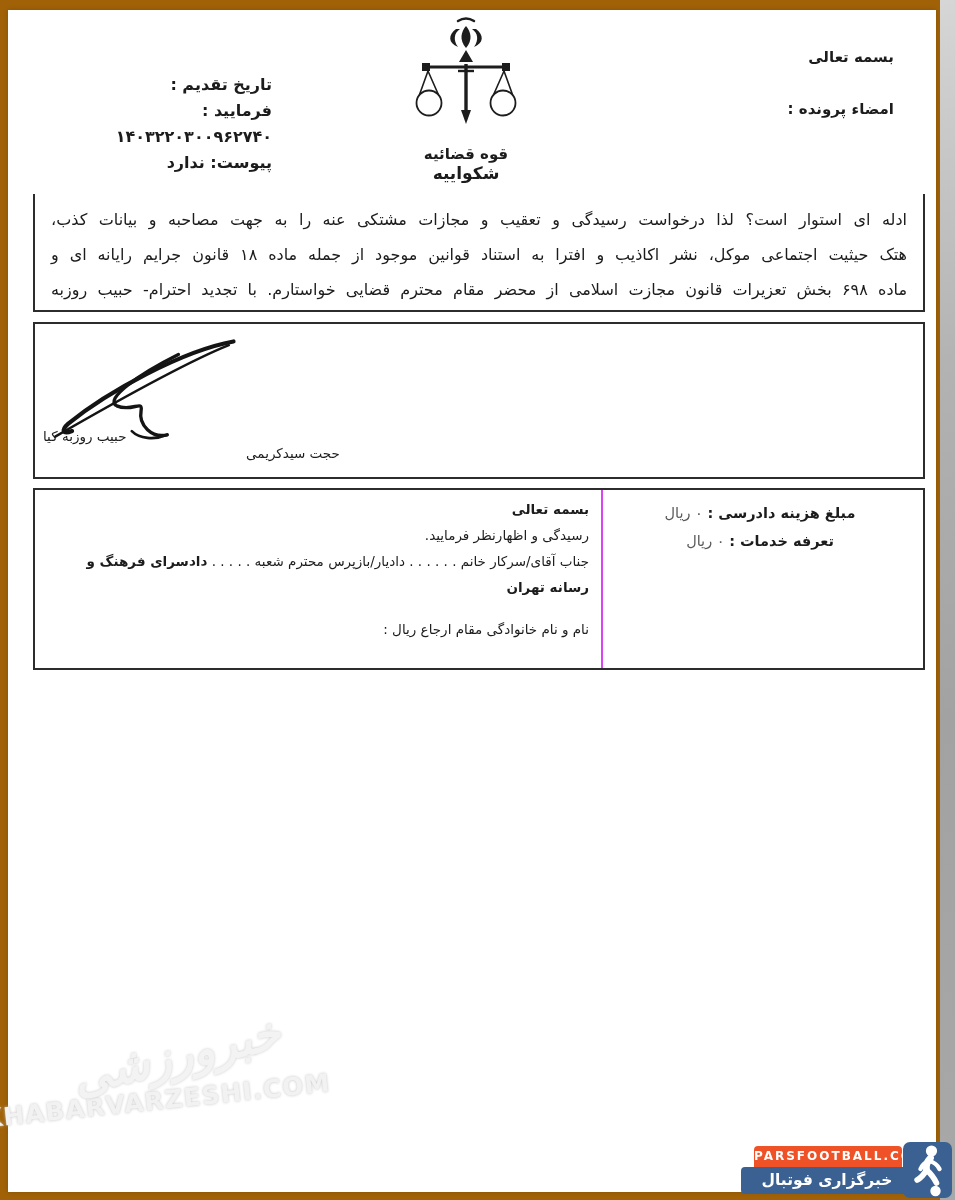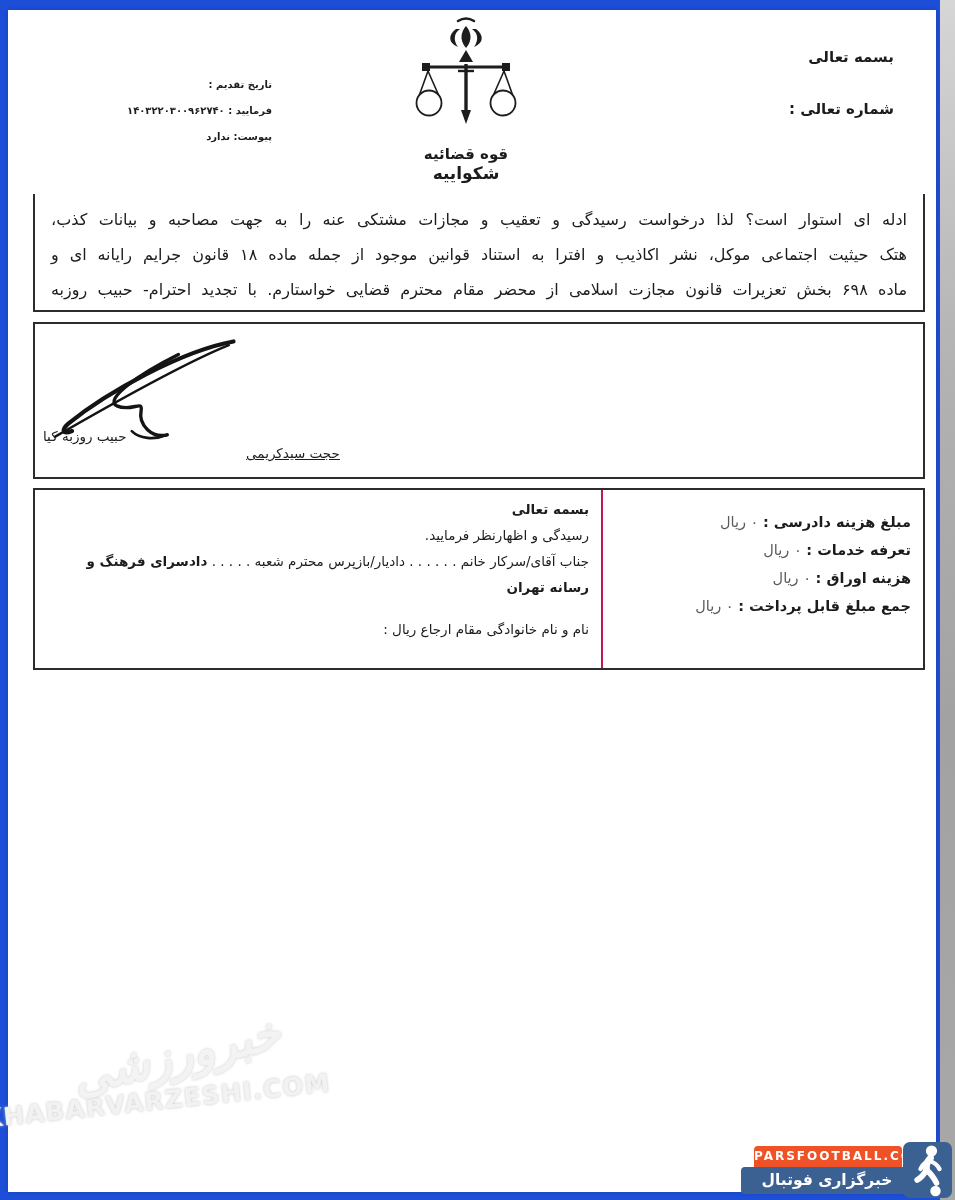--- a/index.html
+++ b/index.html
@@ -1,46 +1,46 @@
 <!DOCTYPE html>
 <html lang="fa"><head>
 <meta charset="utf-8">
 <style>
   html,body{margin:0;padding:0;}
   body{font-family:"DejaVu Sans",sans-serif;background:#ededed;}
-  .viewport{position:relative;width:955px;height:1200px;overflow:hidden;background:#1d4ed8;}
+  .viewport{position:relative;width:955px;height:1200px;overflow:hidden;background:#a16207;}
   .right-band{position:absolute;right:0;top:0;width:15px;height:1200px;
     background:linear-gradient(180deg,#d6d6d6 0%,#b3b3b3 30%,#a2a2a2 60%,#a8a8a8 100%);}
   .doc{position:absolute;left:8px;top:10px;width:928px;height:1182px;background:#ffffff;
     direction:rtl;color:#1c1c1c;box-shadow:0 0 5px rgba(0,0,0,.18);}
   
   .bismillah-top{position:absolute;right:42px;top:38px;font-size:15px;font-weight:bold;}
   .case-number{position:absolute;right:42px;top:90px;font-size:15px;font-weight:bold;}
   .left-block{position:absolute;left:38px;top:62px;width:226px;text-align:right;
-    font-size:10px;font-weight:bold;line-height:26px;}
+    font-size:16px;font-weight:bold;line-height:26px;}
   .emblem-wrap{position:absolute;left:398px;top:0px;width:120px;text-align:center;}
   .emblem-svg{display:block;margin:4px auto 0;}
   .org-name{font-size:15px;font-weight:bold;margin-top:13px;}
   .doc-type{font-size:17px;font-weight:bold;margin-top:0;}
   
   .para-box{position:absolute;left:25px;top:184px;width:892px;height:118px;box-sizing:border-box;
     border-left:2px solid #2c2c2c;border-right:2px solid #2c2c2c;border-bottom:2px solid #2c2c2c;
     padding:8px 16px 0 16px;overflow:hidden;}
   .para-box p{margin:0;font-size:16px;line-height:35px;text-align:justify;word-spacing:5px;}
   
   .sig-box{position:absolute;left:25px;top:312px;width:892px;height:157px;box-sizing:border-box;
     border:2px solid #2c2c2c;}
   .sig-svg{position:absolute;right:666px;top:10px;}
   .sig-name-1{position:absolute;right:760px;top:104px;width:120px;text-align:left;font-size:13.5px;}
-  .sig-name-2{position:absolute;right:565px;top:121px;width:130px;text-align:center;font-size:13.5px;text-decoration:underline;}
+  .sig-name-2{position:absolute;right:565px;top:121px;width:130px;text-align:center;font-size:13.5px;}
   
   .table-box{position:absolute;left:25px;top:478px;width:892px;height:182px;box-sizing:border-box;
     border:2px solid #2c2c2c;display:flex;flex-direction:row;}
-  .fees-cell{width:322px;box-sizing:border-box;border-left:2px solid #be185d;
-    padding:18px 12px 0 6px;}
+  .fees-cell{width:322px;box-sizing:border-box;border-left:2px solid #d946ef;
+    padding:9px 12px 0 6px;text-align:center;}
   .fee-row{font-size:14.5px;line-height:28px;white-space:nowrap;}
   .fee-label{font-weight:bold;}
   .fee-value{color:#5a5a5a;}
   .referral-cell{flex:1;box-sizing:border-box;padding:6px 12px 0 12px;font-size:13.5px;line-height:26px;}
   .ref-bismillah{font-weight:bold;}
   .ref-bold{font-weight:bold;}
   .ref-referrer{margin-top:16px;}
   .ref-datesign{margin-top:18px;text-align:center;}
   
   .watermark{position:absolute;left:20px;top:1018px;width:300px;text-align:center;
@@ -60,21 +60,21 @@
 </style>
 </head>
 <body>
 
 <div class="viewport">
   <div class="right-band"></div>
 
   <div class="doc">
 
     <div class="bismillah-top">بسمه تعالی</div>
-    <div class="case-number">شماره تعالی :</div>
+    <div class="case-number">امضاء پرونده :</div>
 
     <div class="left-block">
       <div>تاریخ تقدیم :</div>
       <div>فرمایید : ۱۴۰۳۲۲۰۳۰۰۹۶۲۷۴۰</div>
       <div>پیوست: ندارد</div>
     </div>
 
     <div class="emblem-wrap">
       <svg class="emblem-svg" width="104" height="118" viewBox="0 0 104 118" fill="none" stroke="#1d1d1d">
 
@@ -121,28 +121,20 @@
     <div class="table-box">
       <div class="fees-cell">
         <div class="fee-row">
           <span class="fee-label">مبلغ هزینه دادرسی :</span>
           <span class="fee-value">۰ ریال</span>
         </div>
         <div class="fee-row">
           <span class="fee-label">تعرفه خدمات :</span>
           <span class="fee-value">۰ ریال</span>
         </div>
-        <div class="fee-row">
-          <span class="fee-label">هزینه اوراق :</span>
-          <span class="fee-value">۰ ریال</span>
-        </div>
-        <div class="fee-row">
-          <span class="fee-label">جمع مبلغ قابل پرداخت :</span>
-          <span class="fee-value">۰ ریال</span>
-        </div>
       </div>
       <div class="referral-cell">
         <div class="ref-bismillah">بسمه تعالی</div>
         <div>رسیدگی و اظهارنظر فرمایید.</div>
         <div>
           <span>جناب آقای/سرکار خانم . . . . . . دادیار/بازپرس محترم شعبه . . . . . </span><span class="ref-bold">دادسرای فرهنگ و رسانه تهران</span>
         </div>
         <div class="ref-referrer">نام و نام خانوادگی مقام ارجاع ریال :</div>
       </div>
     </div>

